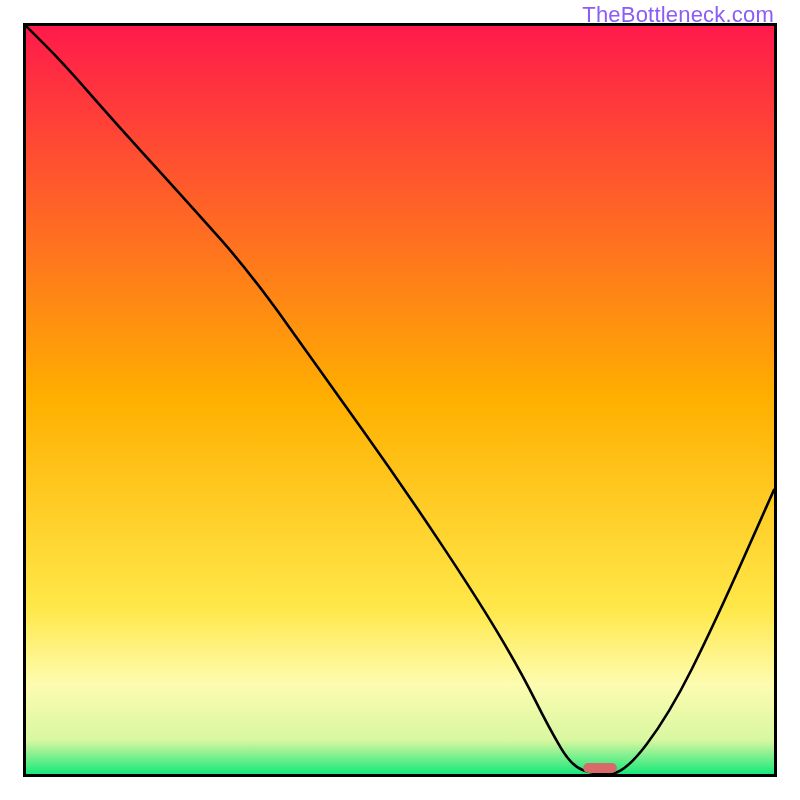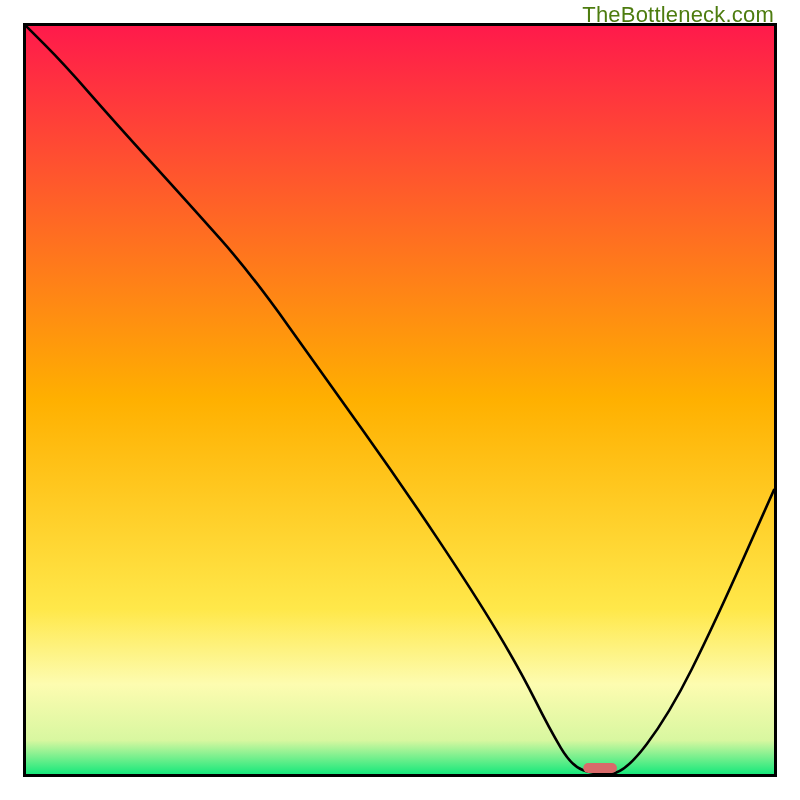--- a/index.html
+++ b/index.html
@@ -1,18 +1,18 @@
 <!DOCTYPE html>
 <html><head>
 <meta charset="utf-8">
 <style>
   html,body{margin:0;padding:0;width:800px;height:800px;background:#fff;overflow:hidden;font-family:Arial,Helvetica,sans-serif}
   .frame{position:absolute;left:23px;top:23px;width:754px;height:754px;border:3px solid #000;box-sizing:border-box}
   .plot{position:absolute;left:26px;top:26px;width:748px;height:748px}
-  .watermark{position:absolute;top:2px;right:26px;font-size:22px;color:#4d7c0f;font-weight:400;letter-spacing:.2px}
+  .watermark{position:absolute;top:2px;right:26px;font-size:22px;color:#8b5cf6;font-weight:400;letter-spacing:.2px}
   svg{display:block}
 </style>
 </head>
 <body>
 
 <div class="watermark">TheBottleneck.com</div>
 <div class="frame"></div>
 
 <div class="plot">
 <svg id="svg" width="748" height="748" viewBox="0 0 748 748">

